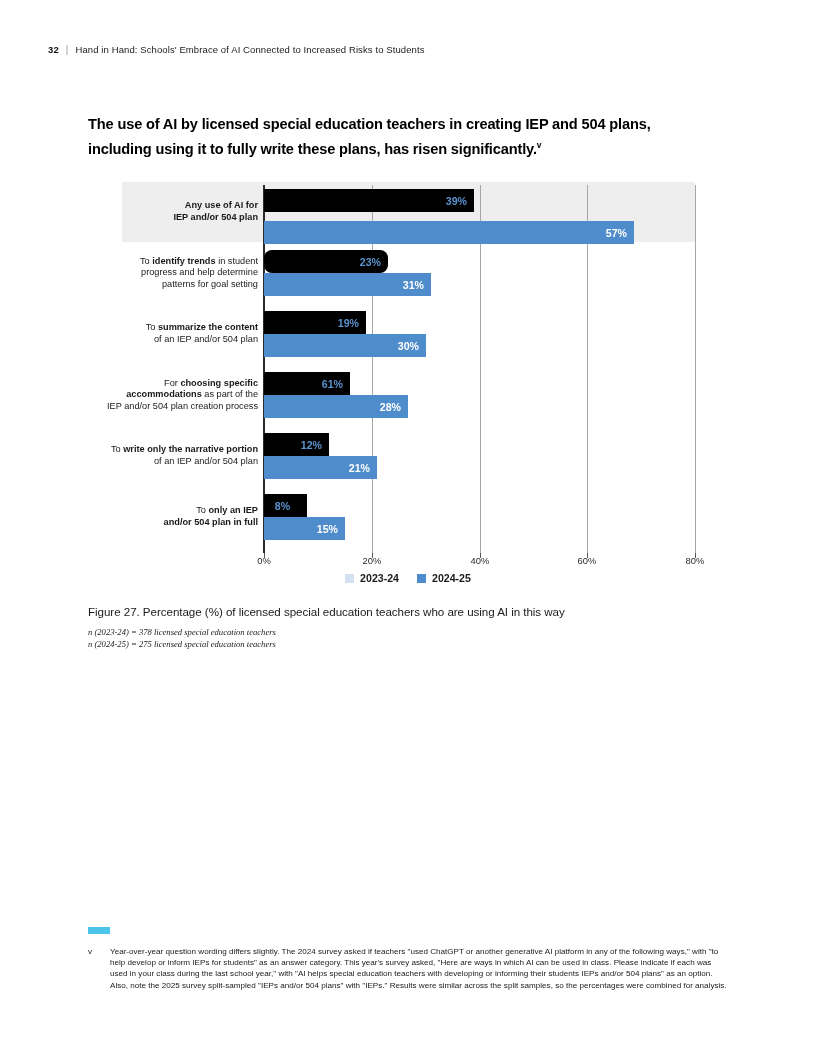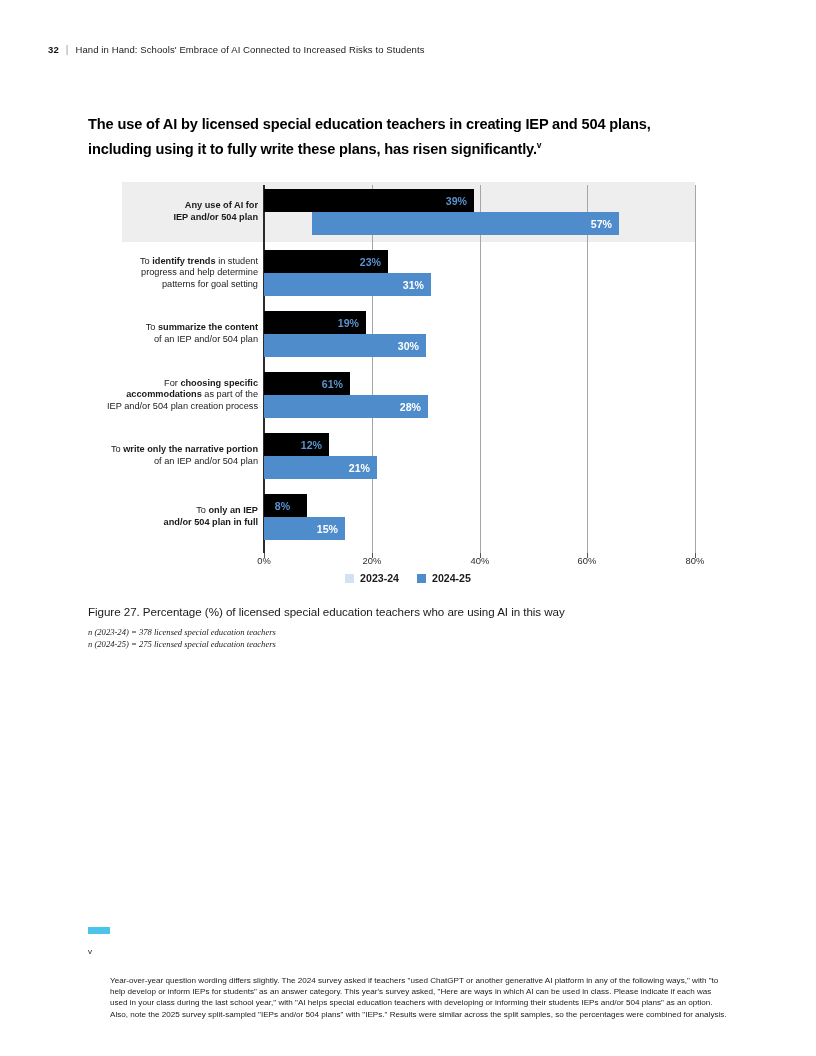--- a/index.html
+++ b/index.html
@@ -202,21 +202,21 @@
     width: 640px;
     display: flex;
     font-size: 8.1px;
     line-height: 11.2px;
     color: #1a1a1a;
   }
   .foot-marker {
     width: 22px;
     flex: none;
   }
-  .foot-text { flex: 1; margin-top: 29px; }
+  .foot-text { flex: 1; }
 </style>
 </head>
 <body>
 
 <div class="page-header">
   <span class="page-num">32</span>
   <span class="header-sep">|</span>
   <span class="header-title">Hand in Hand: Schools' Embrace of AI Connected to Increased Risks to Students</span>
 </div>
 
@@ -254,39 +254,39 @@
       <div>To <b>write only the narrative portion</b></div>
       <div>of an IEP and/or 504 plan</div>
     </div>
     <div class="cat-label" style="width: 175px; left: 83px; top: 505.4px;">
       <div>To <b>only an IEP</b></div>
       <div><b>and/or 504 plan in full</b></div>
     </div>
     <div class="bar s1" style="left: 264px; top: 189px; width: 210px;">
       <span>39%</span>
     </div>
-    <div class="bar s2" style="left: 264px; top: 212px; width: 307px; margin-left: 48px;">
+    <div class="bar s2" style="left: 264px; top: 221px; width: 370px;">
       <span>57%</span>
     </div>
-    <div class="bar s1" style="left: 264px; top: 250px; width: 124px;">
+    <div class="bar s1" style="left: 264px; top: 250px; width: 124px; border-radius: 8px;">
       <span>23%</span>
     </div>
     <div class="bar s2" style="left: 264px; top: 273px; width: 167px;">
       <span>31%</span>
     </div>
     <div class="bar s1" style="left: 264px; top: 311px; width: 102px;">
       <span>19%</span>
     </div>
     <div class="bar s2" style="left: 264px; top: 334px; width: 162px;">
       <span>30%</span>
     </div>
     <div class="bar s1" style="left: 264px; top: 372px; width: 86px;">
       <span>61%</span>
     </div>
-    <div class="bar s2" style="left: 264px; top: 395px; width: 164px;">
+    <div class="bar s2" style="left: 264px; top: 395px; width: 144px;">
       <span>28%</span>
     </div>
     <div class="bar s1" style="left: 264px; top: 433px; width: 65px;">
       <span>12%</span>
     </div>
     <div class="bar s2" style="left: 264px; top: 456px; width: 113px;">
       <span>21%</span>
     </div>
     <div class="bar s1 narrow" style="left: 264px; top: 494px; width: 43px;">
       <span>8%</span>

